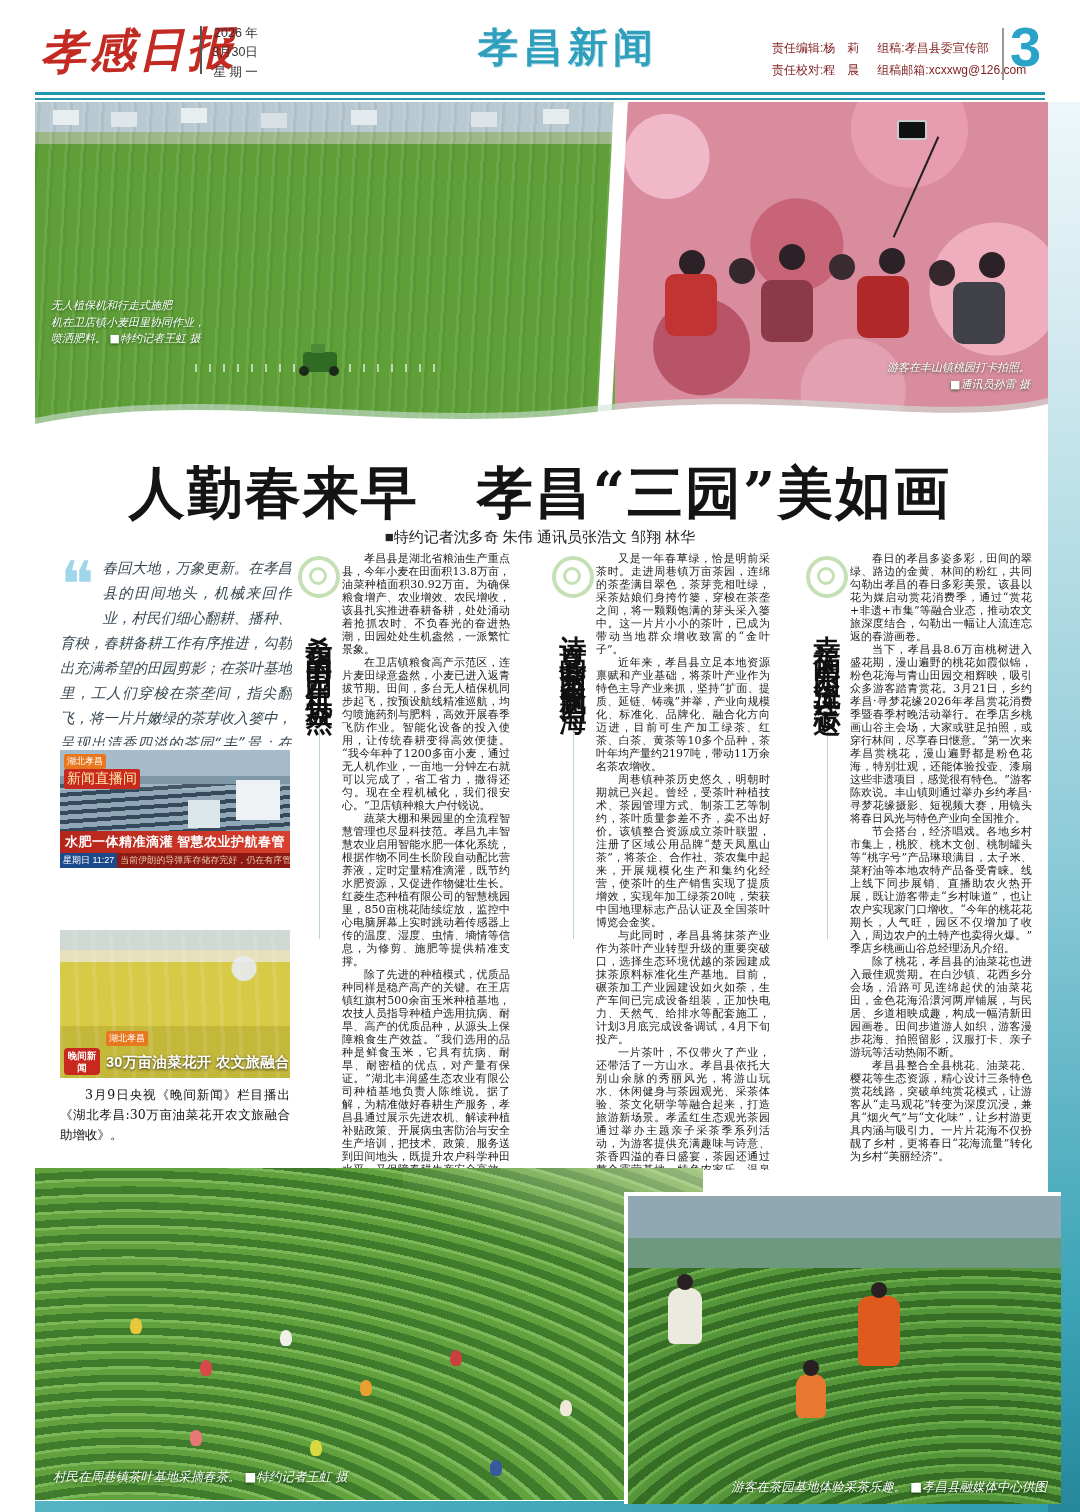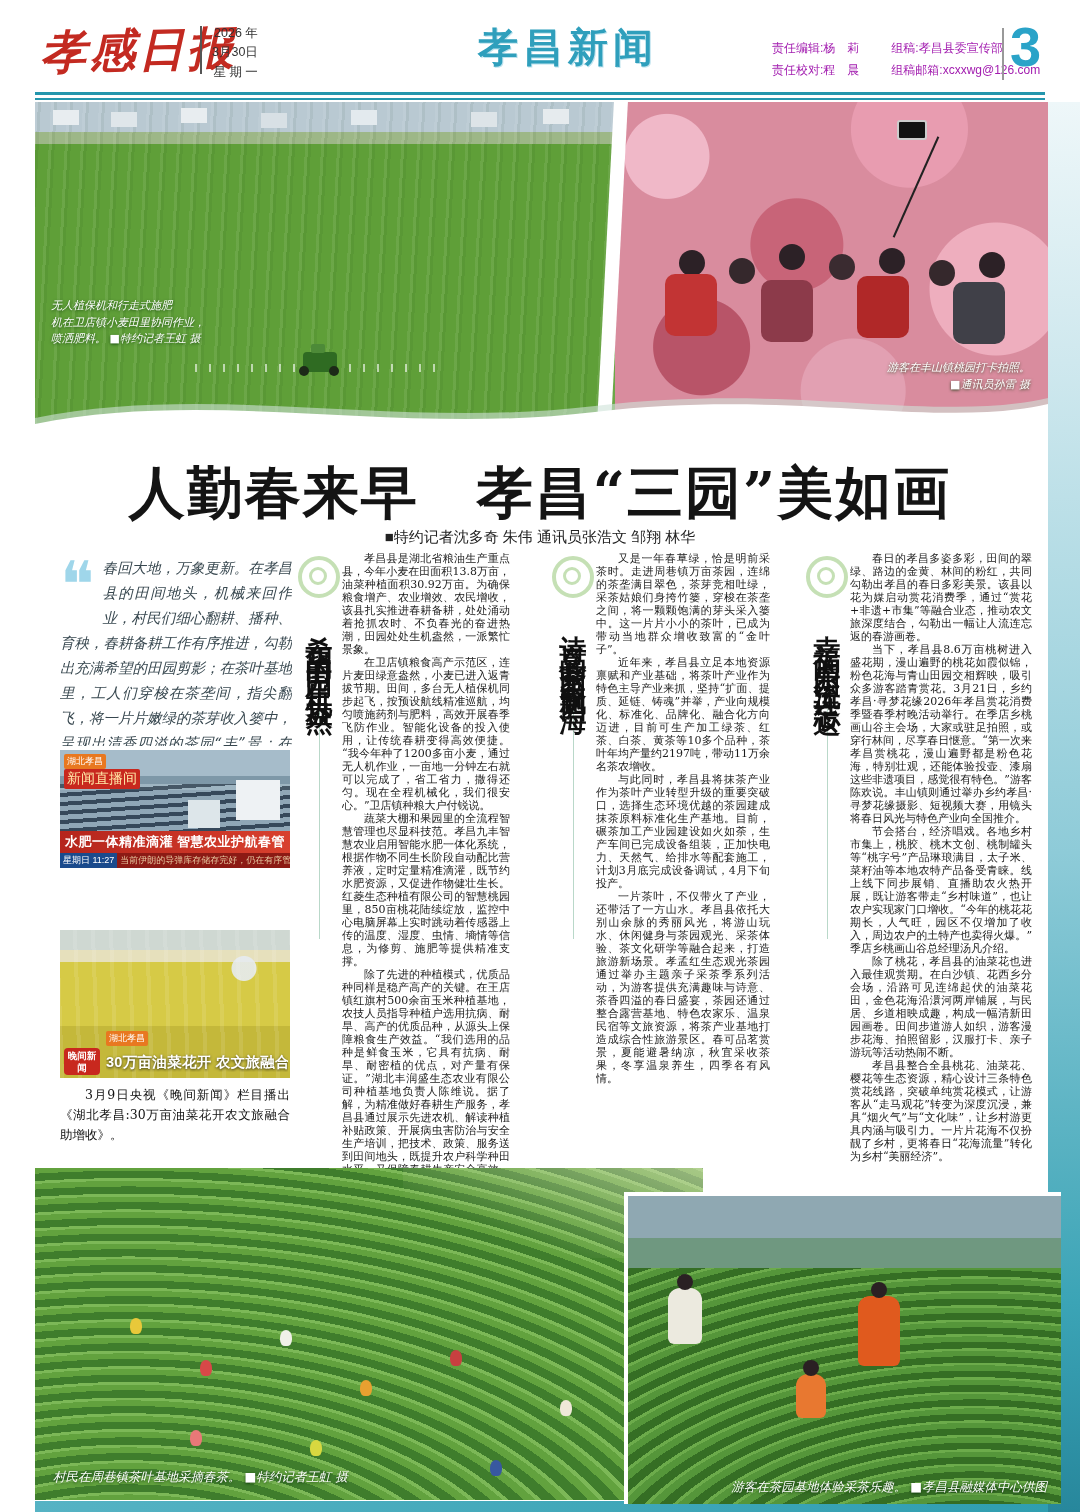--- a/index.html
+++ b/index.html
@@ -8,22 +8,22 @@
         overflow:hidden;font-family:"Liberation Sans",sans-serif;}
 
   
   .paper-name{position:absolute;left:40px;top:20px;font-family:"DejaVu Serif",serif;
     font-size:46px;font-weight:bold;font-style:italic;color:#c32a21;letter-spacing:3px;
     transform:rotate(-1.5deg);}
   .mast-divider{position:absolute;left:200px;top:26px;width:2px;height:48px;background:#555;}
   .date-block{position:absolute;left:212px;top:24px;font-size:12.5px;color:#333;line-height:1.55;text-align:right;}
   .section-title{position:absolute;left:478px;top:20px;font-size:40px;font-weight:900;
     letter-spacing:5px;color:#2f9fbc;text-shadow:1px 1px 0 #bfe3ee;}
-  .credits{position:absolute;left:772px;top:38px;font-size:12px;color:#a21caf;line-height:1.8;
-    display:grid;grid-template-columns:auto auto;column-gap:32px;}
+  .credits{position:absolute;left:772px;top:38px;font-size:12px;color:#7f1d1d;line-height:1.8;
+    display:grid;grid-template-columns:auto auto;column-gap:18px;}
   .pagenum-divider{position:absolute;left:1002px;top:28px;width:2px;height:52px;background:#999;}
   .page-number{position:absolute;left:1010px;top:14px;font-size:56px;font-weight:700;color:#2aa3c8;}
   .rule1{position:absolute;left:35px;top:92px;width:1010px;height:3px;background:#2496ad;}
   .rule2{position:absolute;left:35px;top:98px;width:1010px;height:2px;background:#2496ad;}
 
   
   .right-strip{position:absolute;left:1048px;top:102px;width:32px;height:1410px;
     background:linear-gradient(180deg,#eef7f9 0,#cfe8ee 260px,#8ecbd8 750px,#3ba4b6 1200px,#27879c 100%);}
   .bottom-bar{position:absolute;left:35px;top:1501px;width:1013px;height:11px;
     background:linear-gradient(90deg,#56b3c4,#2f9eb0);}
@@ -240,20 +240,21 @@
   </div>
 
   <div class="sec-head sh2">
     <div class="seal"></div>
     <div class="v-title">诗意的茶园香飘四海</div>
     <div class="v-line"></div>
   </div>
   <div class="sec-text st2">
     <p>又是一年春草绿，恰是明前采茶时。走进周巷镇万亩茶园，连绵的茶垄满目翠色，茶芽竞相吐绿，采茶姑娘们身挎竹篓，穿梭在茶垄之间，将一颗颗饱满的芽头采入篓中。这一片片小小的茶叶，已成为带动当地群众增收致富的“金叶子”。</p>
     <p>近年来，孝昌县立足本地资源禀赋和产业基础，将茶叶产业作为特色主导产业来抓，坚持“扩面、提质、延链、铸魂”并举，产业向规模化、标准化、品牌化、融合化方向迈进，目前可生产加工绿茶、红茶、白茶、黄茶等10多个品种，茶叶年均产量约2197吨，带动11万余名茶农增收。</p>
+    <p>周巷镇种茶历史悠久，明朝时期就已兴起。曾经，受茶叶种植技术、茶园管理方式、制茶工艺等制约，茶叶质量参差不齐，卖不出好价。该镇整合资源成立茶叶联盟，注册了区域公用品牌“楚天凤凰山茶”，将茶企、合作社、茶农集中起来，开展规模化生产和集约化经营，使茶叶的生产销售实现了提质增效，实现年加工绿茶20吨，荣获中国地理标志产品认证及全国茶叶博览会金奖。</p>
     <p>与此同时，孝昌县将抹茶产业作为茶叶产业转型升级的重要突破口，选择生态环境优越的茶园建成抹茶原料标准化生产基地。目前，碾茶加工产业园建设如火如荼，生产车间已完成设备组装，正加快电力、天然气、给排水等配套施工，计划3月底完成设备调试，4月下旬投产。</p>
     <p>一片茶叶，不仅带火了产业，还带活了一方山水。孝昌县依托大别山余脉的秀丽风光，将游山玩水、休闲健身与茶园观光、采茶体验、茶文化研学等融合起来，打造旅游新场景。孝孟红生态观光茶园通过举办主题亲子采茶季系列活动，为游客提供充满趣味与诗意、茶香四溢的春日盛宴，茶园还通过整合露营基地、特色农家乐、温泉民宿等文旅资源，将茶产业基地打造成综合性旅游景区。春可品茗赏景，夏能避暑纳凉，秋宜采收茶果，冬享温泉养生，四季各有风情。</p>
   </div>
 
   <div class="sec-head sh3">
     <div class="seal"></div>
     <div class="v-title">幸福的乐园流连忘返</div>
     <div class="v-line"></div>
   </div>
   <div class="sec-text st3">

